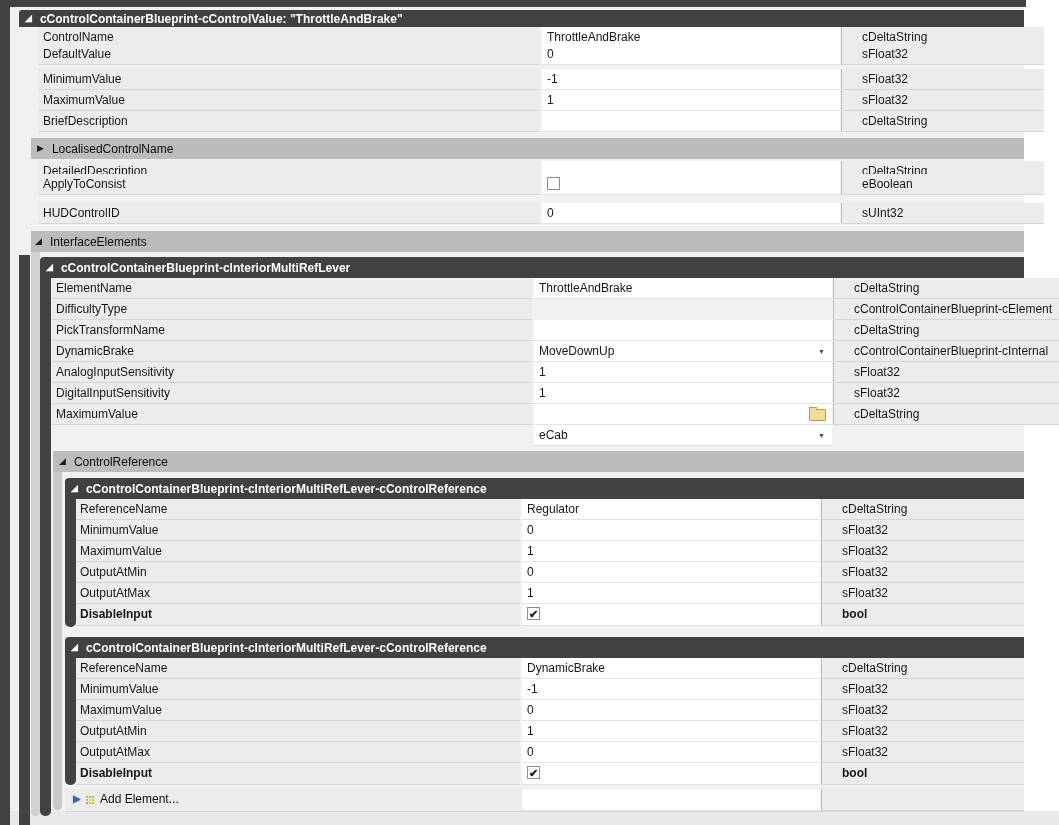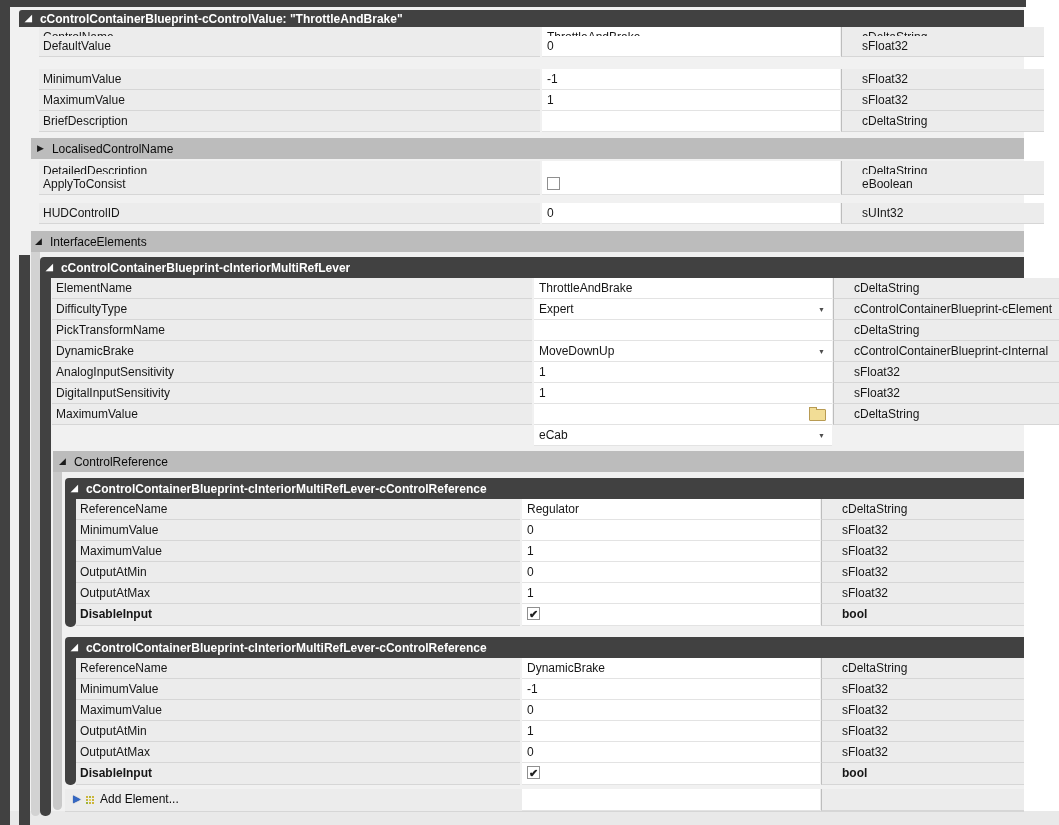--- a/index.html
+++ b/index.html
@@ -69,21 +69,21 @@
   <div class="abs hdr hdr-dark" style="left:19px;top:10px;width:1005px;height:17px;border-radius:3px 0 0 0;">
     <span class="tri w">◢</span>
     <span class="lbl">cControlContainerBlueprint-cControlValue: "ThrottleAndBrake"</span>
   </div>
 
   <div class="row rA" style="top:27px">
     <div class="cell name">ControlName</div>
     <div class="cell value">ThrottleAndBrake</div>
     <div class="cell type">cDeltaString</div>
   </div>
-  <div class="row rA" style="top:36px">
+  <div class="row rA" style="top:44px">
     <div class="cell name">DefaultValue</div>
     <div class="cell value">0</div>
     <div class="cell type">sFloat32</div>
   </div>
   <div class="row rA" style="top:69px">
     <div class="cell name">MinimumValue</div>
     <div class="cell value">-1</div>
     <div class="cell type">sFloat32</div>
   </div>
   <div class="row rA" style="top:90px">
@@ -130,24 +130,20 @@
     <span class="lbl">cControlContainerBlueprint-cInteriorMultiRefLever</span>
   </div>
 
   <div class="row rB" style="top:278px">
     <div class="cell name">ElementName</div>
     <div class="cell value">ThrottleAndBrake</div>
     <div class="cell type">cDeltaString</div>
   </div>
   <div class="row rB" style="top:299px">
     <div class="cell name">DifficultyType</div>
-    <div class="cell value">
-      <span>Expert</span>
-      <span class="combo-arrow">▼</span>
-    </div>
     <div class="cell type">cControlContainerBlueprint-cElement</div>
   </div>
   <div class="row rB" style="top:320px">
     <div class="cell name">PickTransformName</div>
     <div class="cell value"></div>
     <div class="cell type">cDeltaString</div>
   </div>
   <div class="row rB" style="top:341px">
     <div class="cell name">DynamicBrake</div>
     <div class="cell value">

